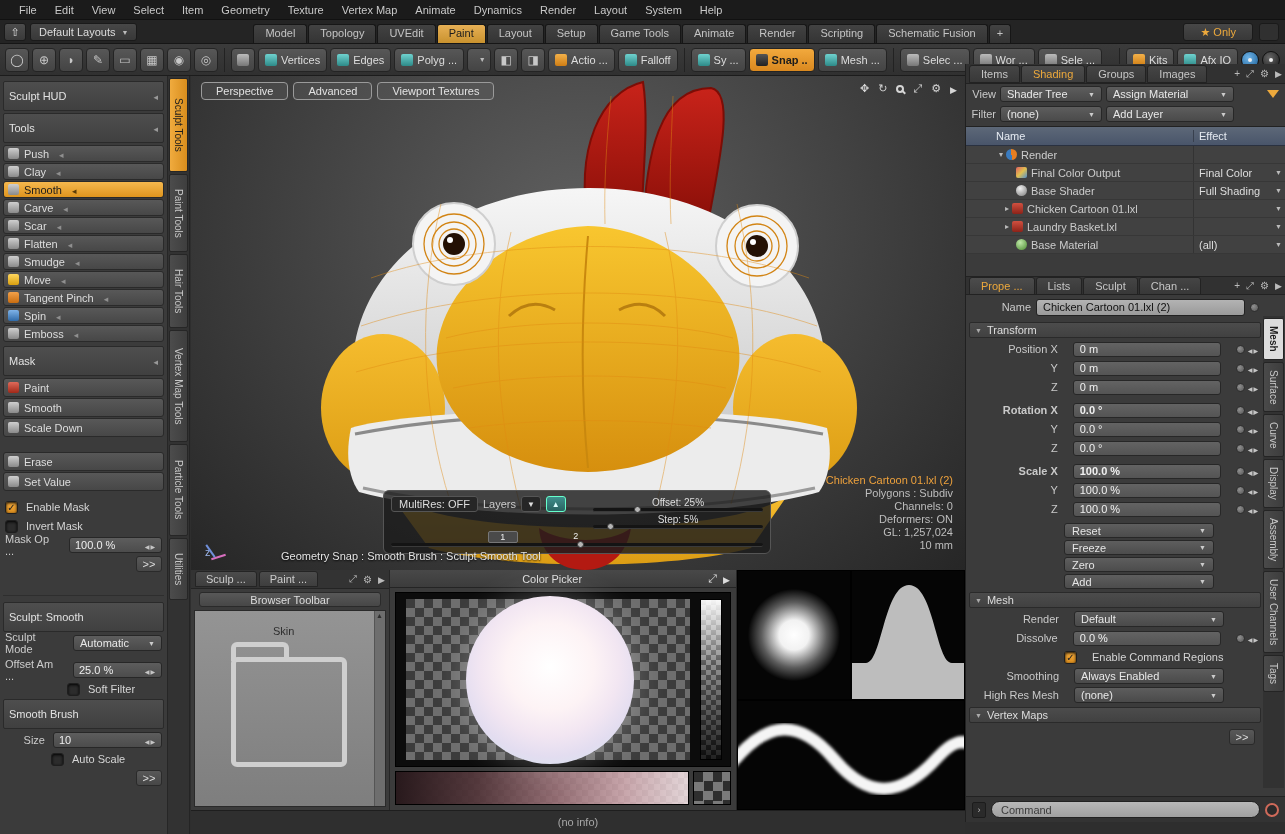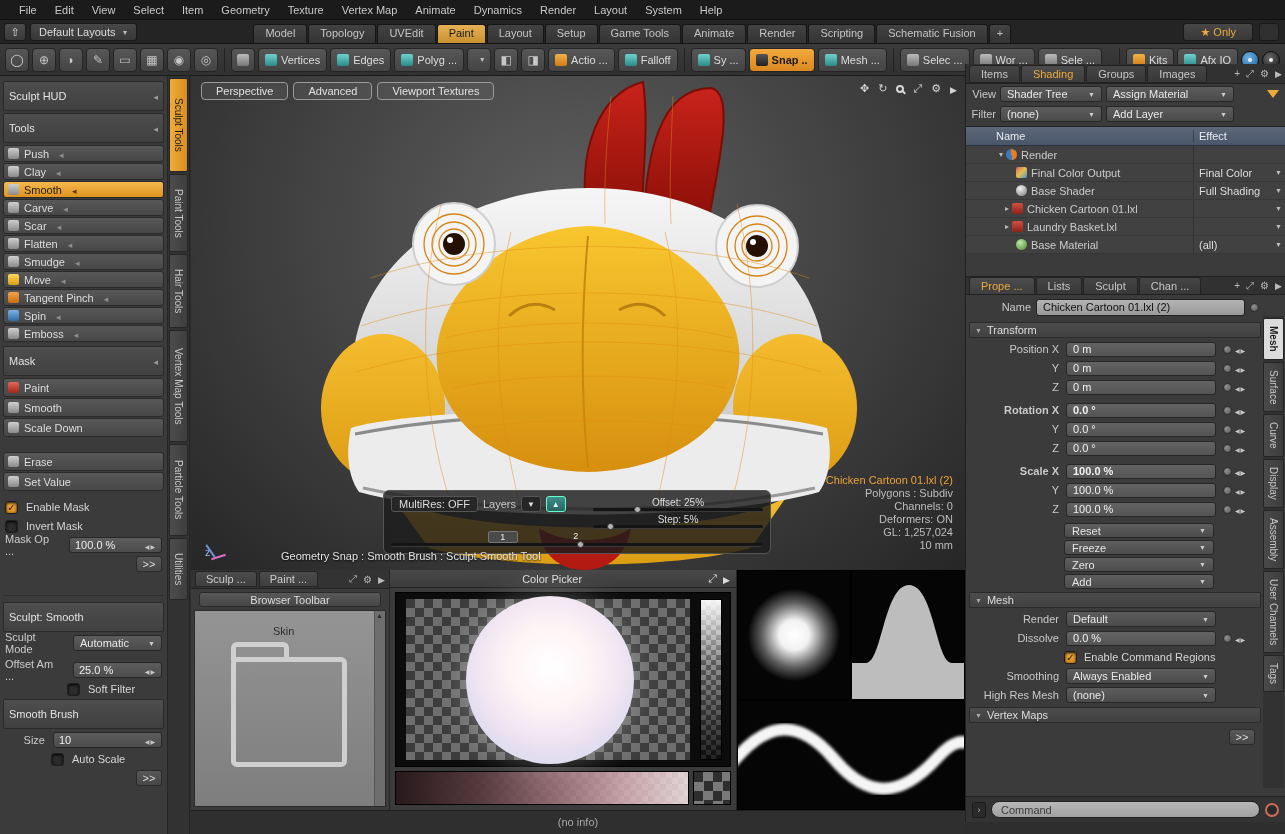--- a/index.html
+++ b/index.html
@@ -215,21 +215,21 @@
 
   .props { padding:0 3px; }
   .pr-tabs { height:19px; display:flex; align-items:center; gap:1px; margin-top:22px;
              background:#313131; border-top:1px solid #222; border-bottom:1px solid #222; padding:0 3px;}
   .name-row { display:flex; align-items:center; gap:5px; height:24px; padding:0 2px; }
   .name-field { flex:1; height:17px; display:flex; align-items:center; padding:0 6px;
                 background:linear-gradient(#b3b3b3,#9a9a9a); border:1px solid #222; border-radius:3px; color:#111;}
   .hdr { height:16px; display:flex; align-items:center; gap:5px; padding:0 5px; margin:3px 0 2px 0;
          background:linear-gradient(#4c4c4c,#414141); border:1px solid #2a2a2a; border-radius:2px; color:#ddd;}
   .hdr::before { content:"▼"; font-size:7px; color:#aaa; }
-  .prow { display:flex; align-items:center; gap:7px; height:18px; padding:0 2px; margin-bottom:1px; }
+  .prow { display:flex; align-items:center; gap:15px; height:18px; padding:0 2px; margin-bottom:1px; }
   .prow.gap { margin-top:5px;font-weight:bold; }
   .plab { width:88px; text-align:right; color:#c9c9c9; }
   .pfield { width:150px; height:15px; display:flex; align-items:center; padding:0 6px;
             background:linear-gradient(#636363,#545454); border:1px solid #272727; border-radius:3px; color:#f0f0f0;}
   .knob { width:9px; height:9px; border-radius:50%; border:1px solid #2e2e2e;
           background:radial-gradient(circle at 35% 35%, #909090, #555); }
   .pbtn { width:150px; height:15px; margin:0 0 2px 95px; display:flex; align-items:center; padding:0 7px;
           background:linear-gradient(#5e5e5e,#4c4c4c); border:1px solid #272727; border-radius:3px; color:#e5e5e5;}
   .pbtn::after { content:"▼"; font-size:7px; color:#ccc; margin-left:auto; }
   .dd.w150 { width:150px; }

